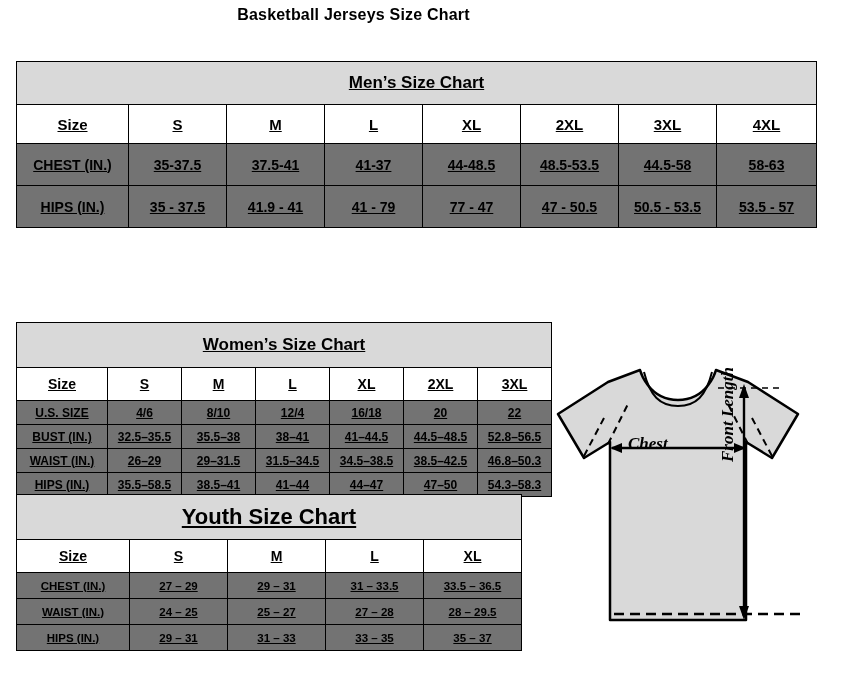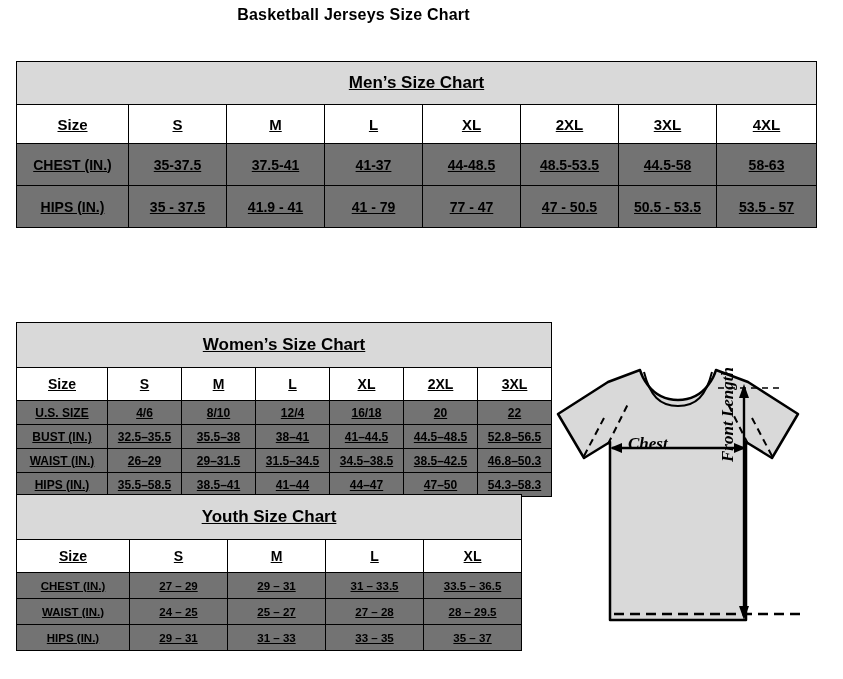--- a/index.html
+++ b/index.html
@@ -75,21 +75,21 @@
   #women-chart .data-row td { height: 23px; font-size: 12px; }
   #women-chart .rowlab { font-size: 11px; }
 
   
   #youth-chart {
     position: absolute;
     left: 16px;
     top: 494px;
     width: 505px;
   }
-  #youth-chart .caption-row td { height: 44px; font-size: 17px; }
+  #youth-chart .caption-row td { height: 44px; font-size: 22px; }
   #youth-chart .hdr-row td { height: 32px; font-size: 14px; }
   #youth-chart .data-row td { height: 25px; font-size: 11.5px; }
   #youth-chart .rowlab { font-size: 11.5px; }
 
   
   #shirt-diagram {
     position: absolute;
     left: 540px;
     top: 352px;
     width: 300px;

